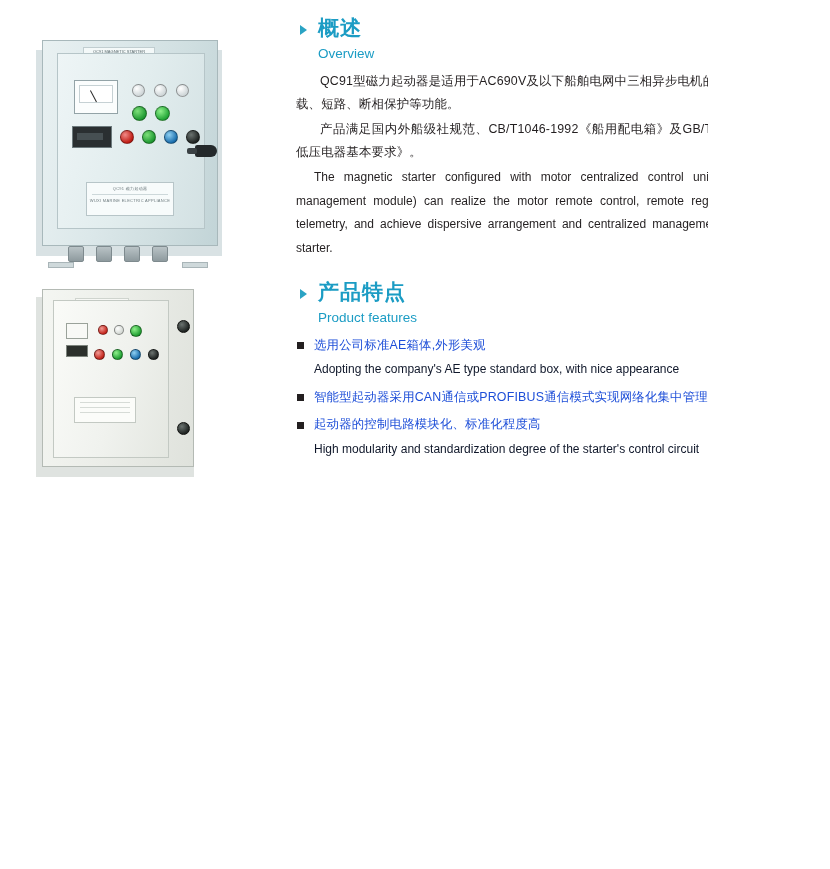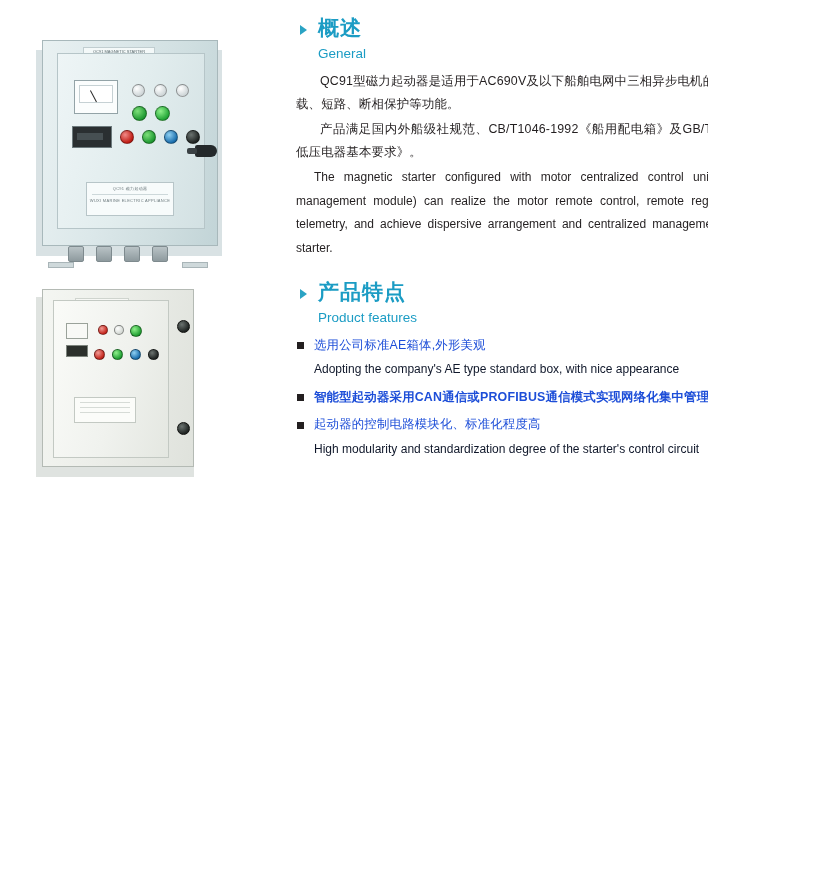--- a/index.html
+++ b/index.html
@@ -371,42 +371,42 @@
       </div>
     </div>
   </div>
 
   <div class="content">
 
     <div class="sec-head">
       <span class="tri"></span>
       <div class="sec-title-cn">概述</div>
     </div>
-    <div class="sec-title-en">General</div>
+    <div class="sec-title-en">Overview</div>
 
     <p class="cn">QC91型磁力起动器是适用于AC690V及以下船舶电网中三相异步电机的控制设备，具有过载、短路、断相保护等功能。</p>
     <p class="cn">产品满足国内外船级社规范、CB/T1046-1992《船用配电箱》及GB/T 6245-2008《船用低压电器基本要求》。</p>
 
     <p class="en">The magnetic starter configured with motor centralized control unit (intelligent motor management module) can realize the motor remote control, remote regulation and remote telemetry, and achieve dispersive arrangement and centralized management of the magnetic starter.</p>
 
     <div class="sec-head" style="margin-top:18px;">
       <span class="tri"></span>
       <div class="sec-title-cn">产品特点</div>
     </div>
     <div class="sec-title-en">Product features</div>
 
     <div class="feature">
 
       <div class="feature-row">
         <span class="sq"></span>
         <div class="feat-cn">选用公司标准AE箱体,外形美观</div>
       </div>
       <div class="feat-en">Adopting the company's AE type standard box, with nice appearance</div>
 
-      <div class="feature-row" style="margin-top:5px;font-weight:bold;">
+      <div class="feature-row" style="margin-top:5px;">
         <span class="sq"></span>
         <div class="feat-cn">智能型起动器采用CAN通信或PROFIBUS通信模式实现网络化集中管理</div>
       </div>
 
       <div class="feature-row" style="margin-top:5px;font-family:Liberation Mono, monospace;">
         <span class="sq"></span>
         <div class="feat-cn">起动器的控制电路模块化、标准化程度高</div>
       </div>
       <div class="feat-en">High modularity and standardization degree of the starter's control circuit</div>
 

